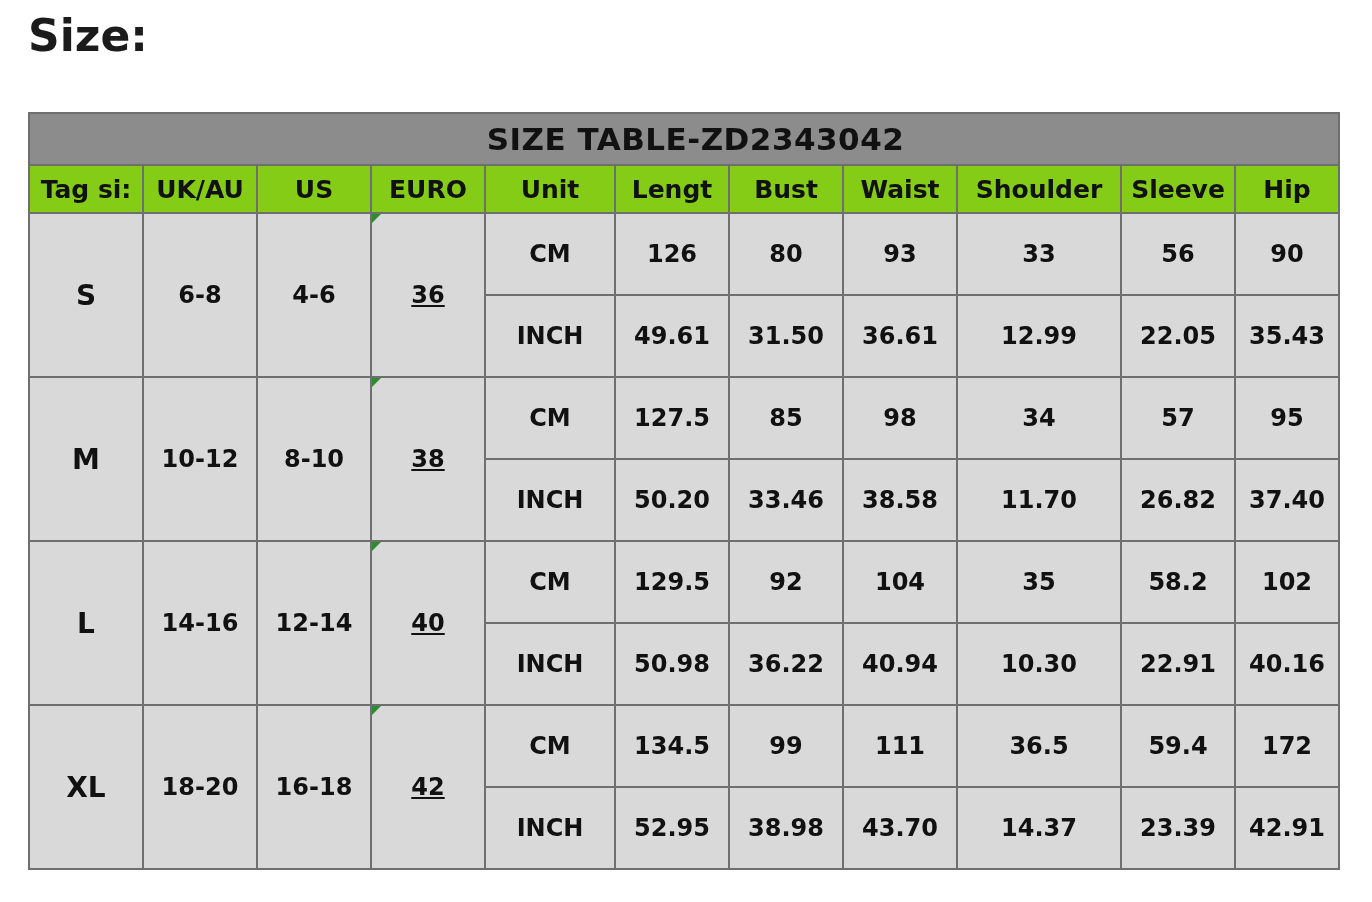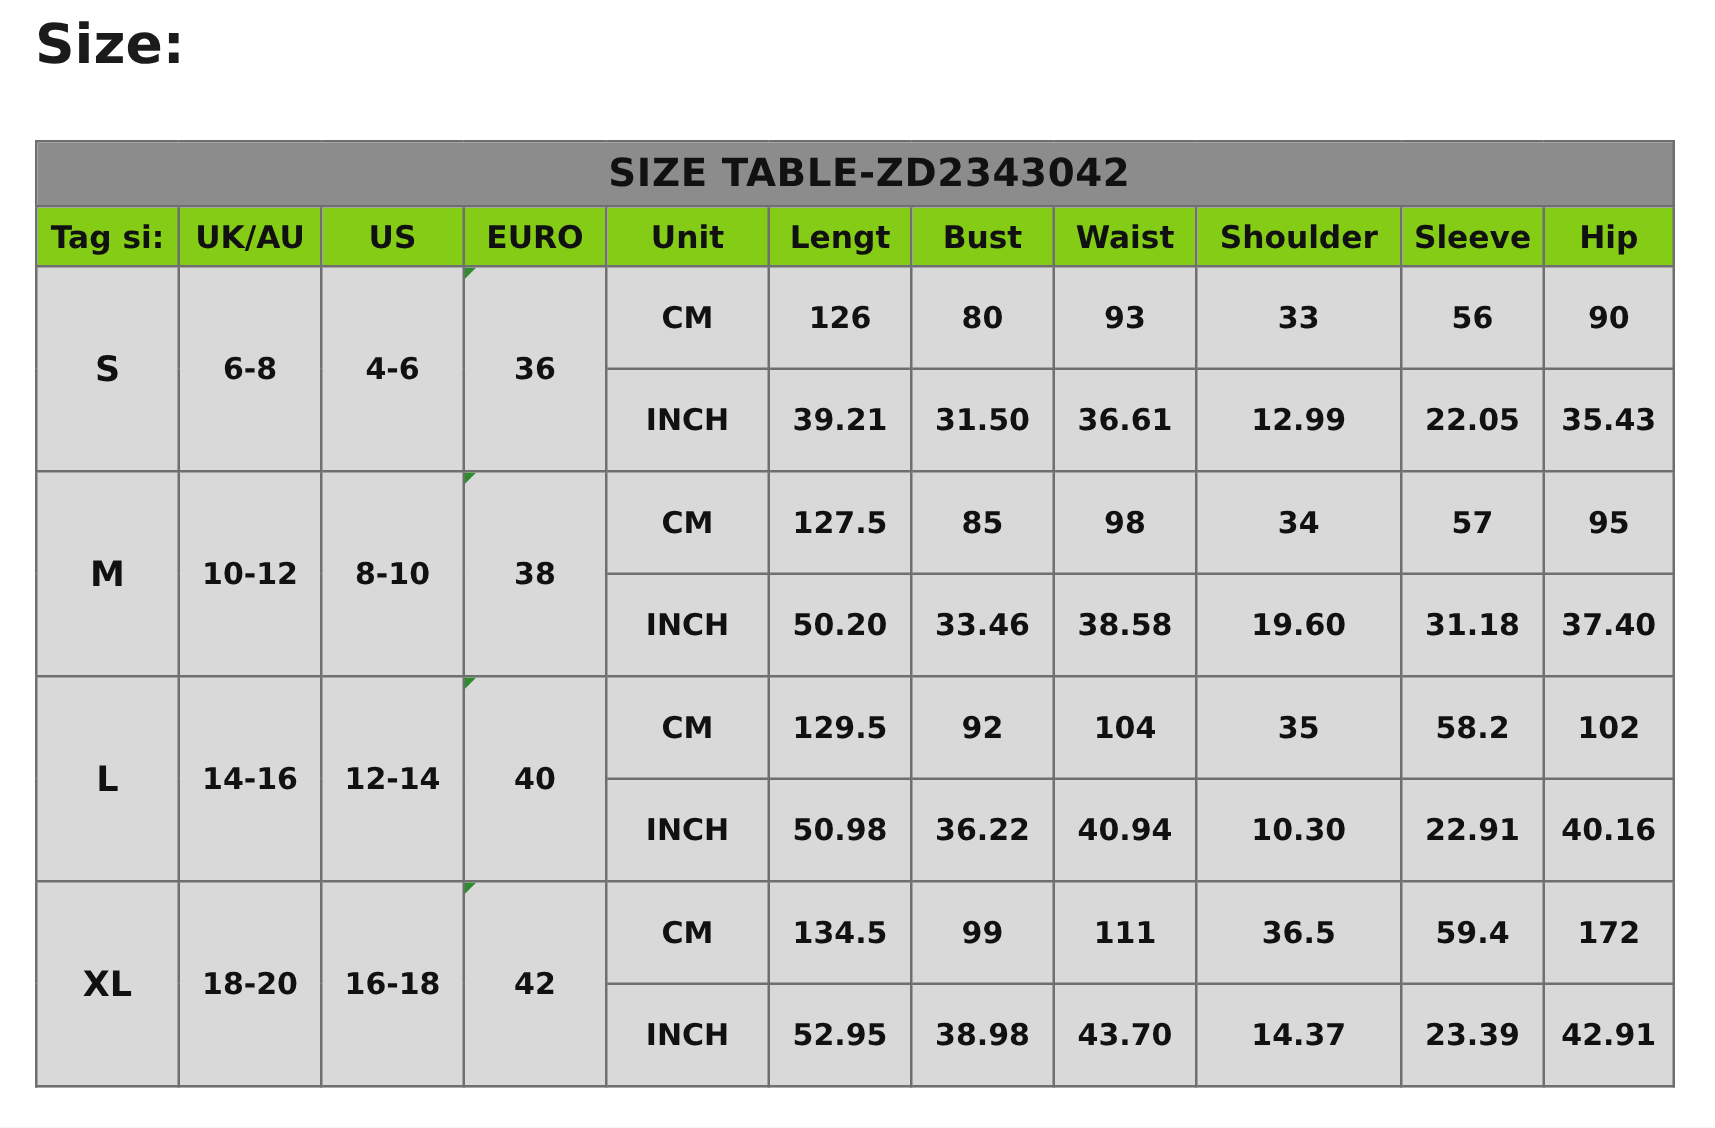--- a/index.html
+++ b/index.html
@@ -73,20 +73,21 @@
   }
   td.unit-cell {
     font-size: 24px;
     margin-top: 34px;
   }
   td.size-cell {
     font-size: 28px;
   }
   td.euro-cell {
     position: relative;
+    text-decoration: underline;
   }
   td.euro-cell::before {
     content: "";
     position: absolute;
     left: 0;
     top: 0;
     width: 0;
     height: 0;
     border-left: 9px solid #2e8b2e;
     border-bottom: 9px solid transparent;
@@ -153,21 +154,21 @@
           <td class="cell unit-cell">CM</td>
           <td class="cell">126</td>
           <td class="cell">80</td>
           <td class="cell">93</td>
           <td class="cell">33</td>
           <td class="cell">56</td>
           <td class="cell">90</td>
         </tr>
         <tr>
           <td class="cell unit-cell">INCH</td>
-          <td class="cell">39.21</td>
+          <td class="cell">49.61</td>
           <td class="cell">31.50</td>
           <td class="cell">36.61</td>
           <td class="cell">12.99</td>
           <td class="cell">22.05</td>
           <td class="cell">35.43</td>
         </tr>
 
         <tr>
           <td class="cell size-cell" rowspan="2">M</td>
           <td class="cell" rowspan="2">10-12</td>
@@ -179,22 +180,22 @@
           <td class="cell">98</td>
           <td class="cell">34</td>
           <td class="cell">57</td>
           <td class="cell">95</td>
         </tr>
         <tr>
           <td class="cell unit-cell">INCH</td>
           <td class="cell">50.20</td>
           <td class="cell">33.46</td>
           <td class="cell">38.58</td>
-          <td class="cell">19.60</td>
-          <td class="cell">31.18</td>
+          <td class="cell">11.70</td>
+          <td class="cell">26.82</td>
           <td class="cell">37.40</td>
         </tr>
 
         <tr>
           <td class="cell size-cell" rowspan="2">L</td>
           <td class="cell" rowspan="2">14-16</td>
           <td class="cell" rowspan="2">12-14</td>
           <td class="cell euro-cell" rowspan="2">40</td>
           <td class="cell unit-cell">CM</td>
           <td class="cell">129.5</td>

